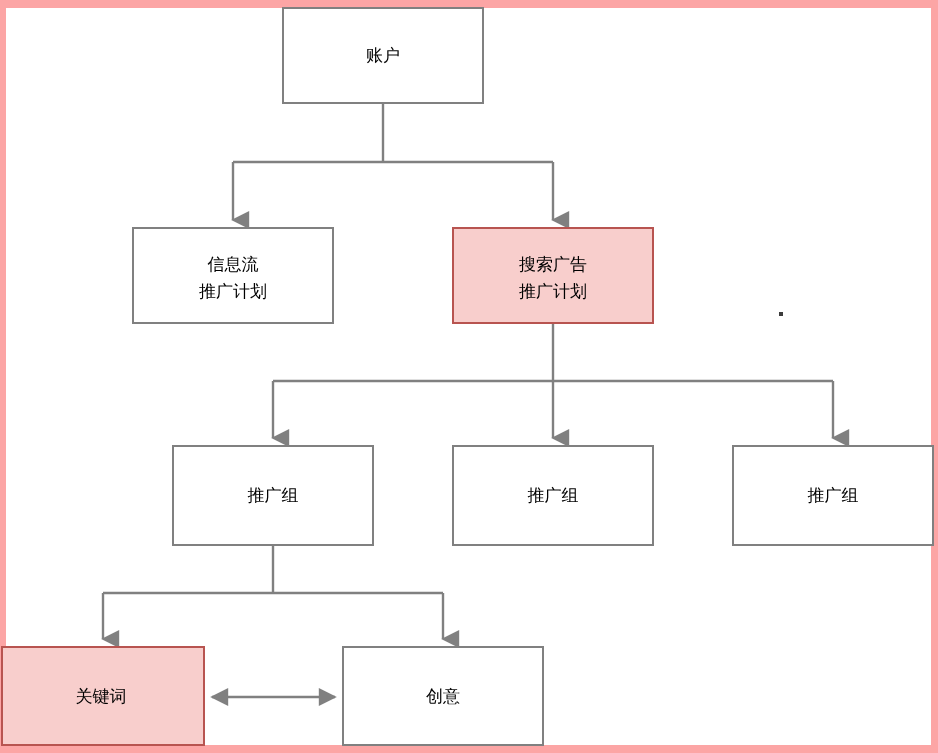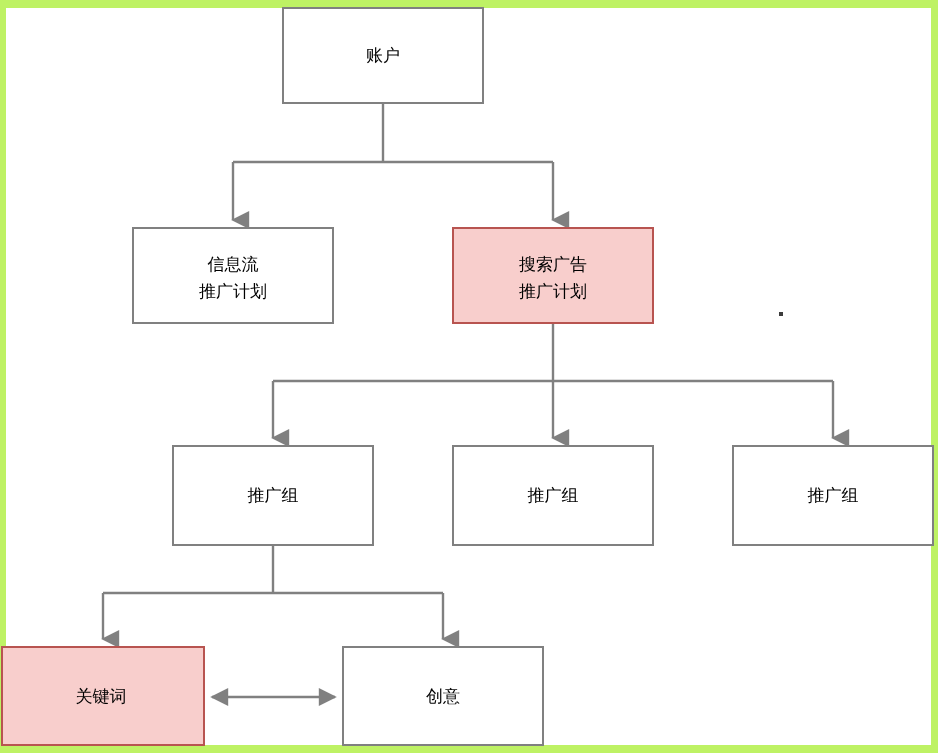--- a/index.html
+++ b/index.html
@@ -5,21 +5,21 @@
   html, body {
     margin: 0;
     padding: 0;
     background: #eff0f1;
     font-family: "Liberation Sans", "DejaVu Sans", sans-serif;
   }
   #page {
     position: relative;
     width: 938px;
     height: 753px;
-    background: #bef264;
+    background: #fca5a5;
     overflow: hidden;
   }
   #canvas {
     position: absolute;
     left: 6px;
     top: 8px;
     width: 925px;
     height: 737px;
     background: #ffffff;
   }

